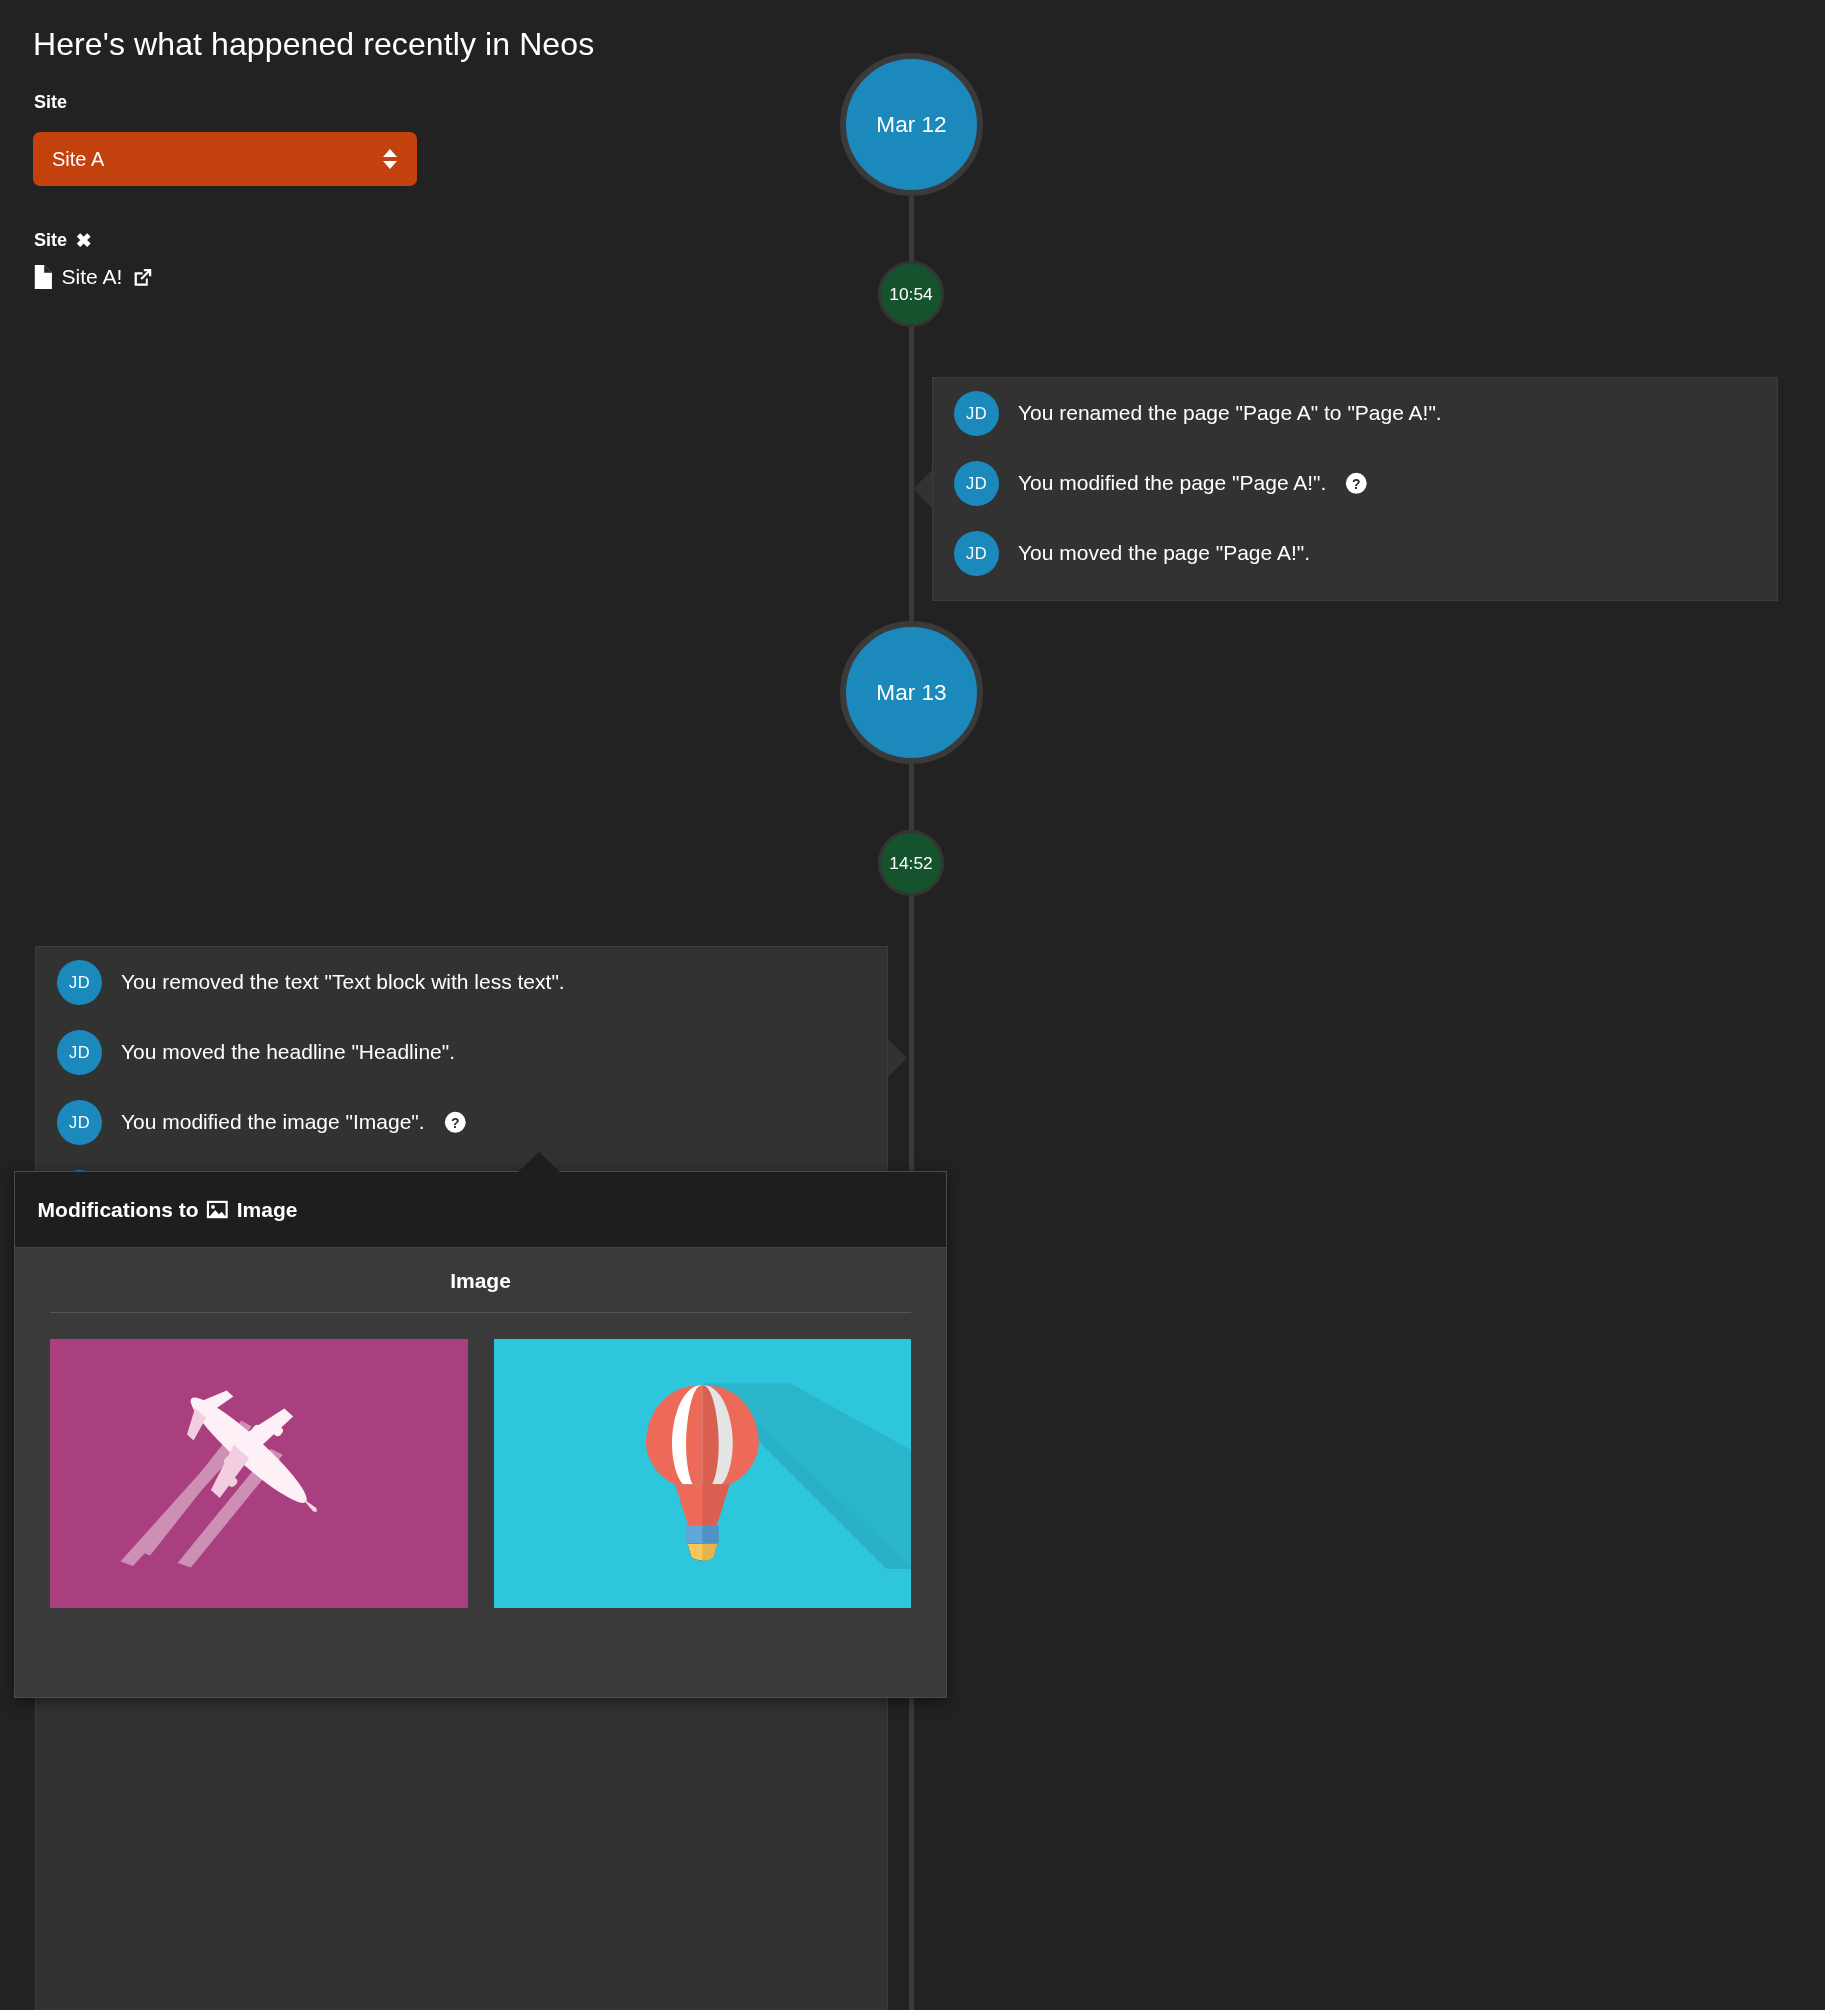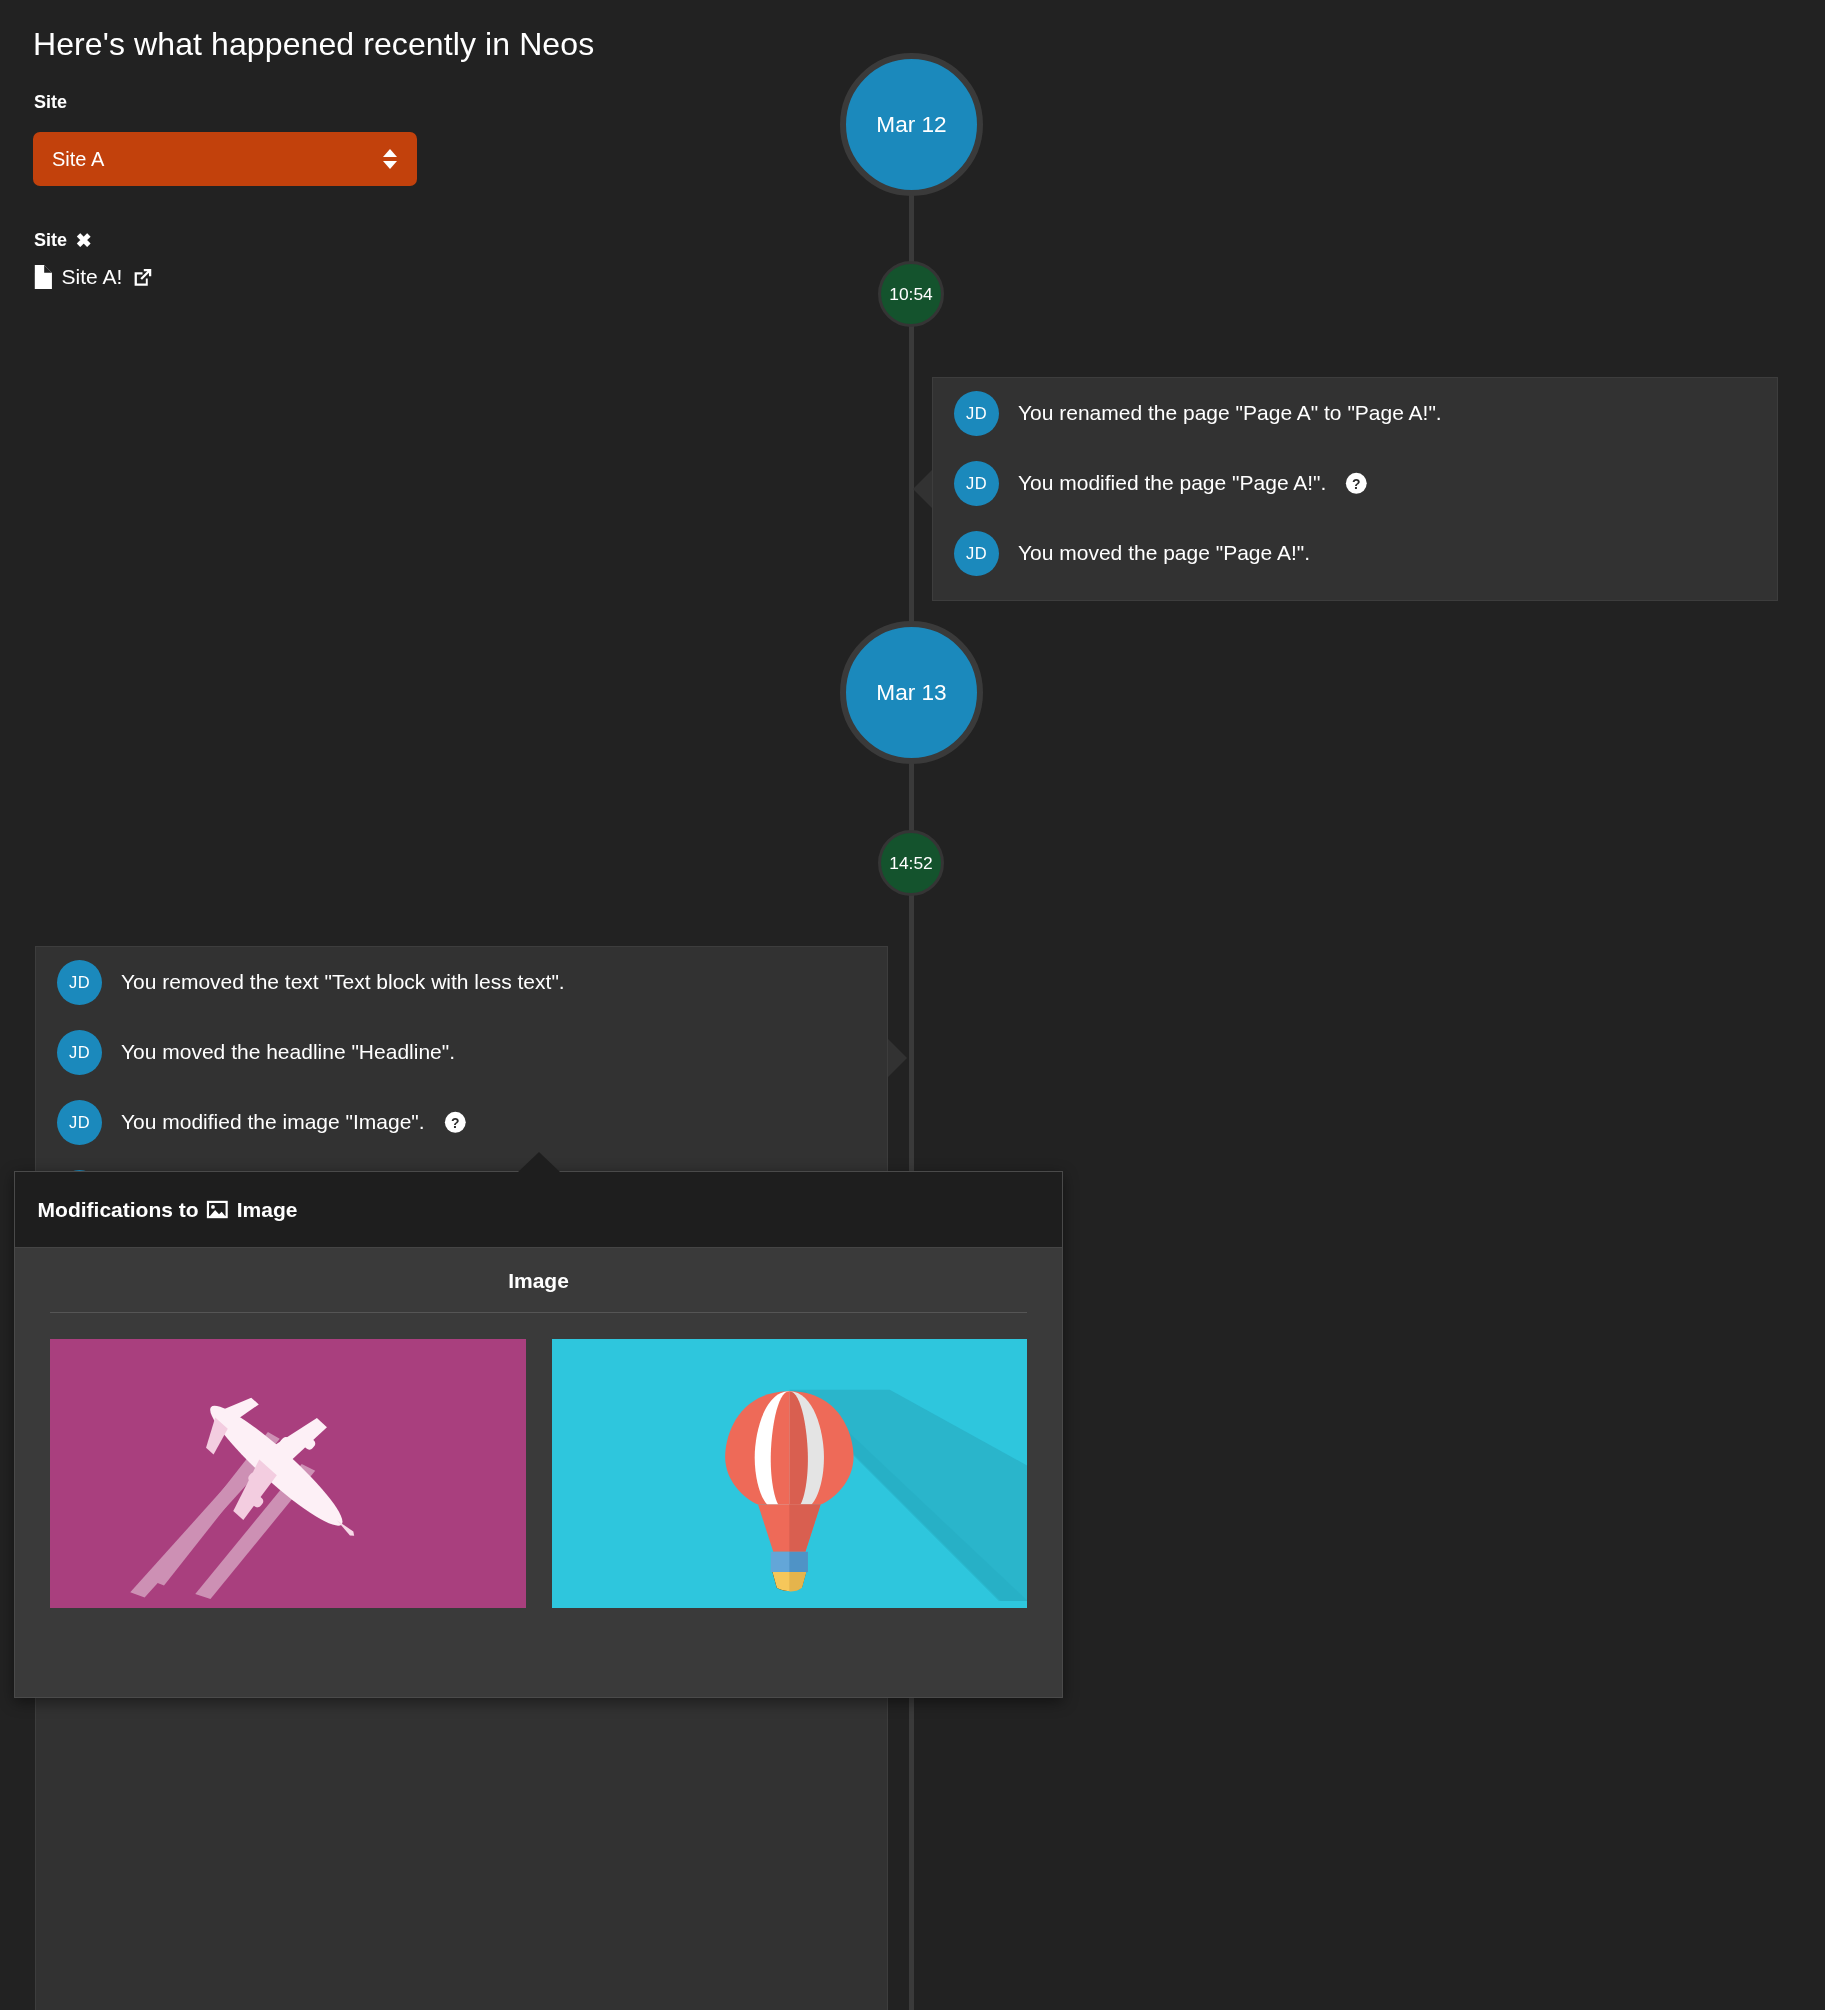--- a/index.html
+++ b/index.html
@@ -97,21 +97,21 @@
   }
   .ev-text {
     font-size: 21px; color: #ffffff; display: flex; align-items: center; gap: 9.6px;
     white-space: nowrap;
   }
   .help-icon { display: inline-flex; }
 
   
   .popup {
     position: absolute; left: 14px; top: 1171px;
-    width: 1049px; height: 527px;
+    width: 933px; height: 527px;
     background: #3a3a3a; border: 0.9px solid #4a4a4a;
     z-index: 20; box-shadow: 0 3.5px 14px rgba(0,0,0,.45);
   }
   .popup-arrow {
     position: absolute; left: 518px; top: 1152px;
     width: 0; height: 0;
     border-left: 21px solid transparent; border-right: 21px solid transparent;
     border-bottom: 20px solid #1e1e1e;
     z-index: 21;
   }

